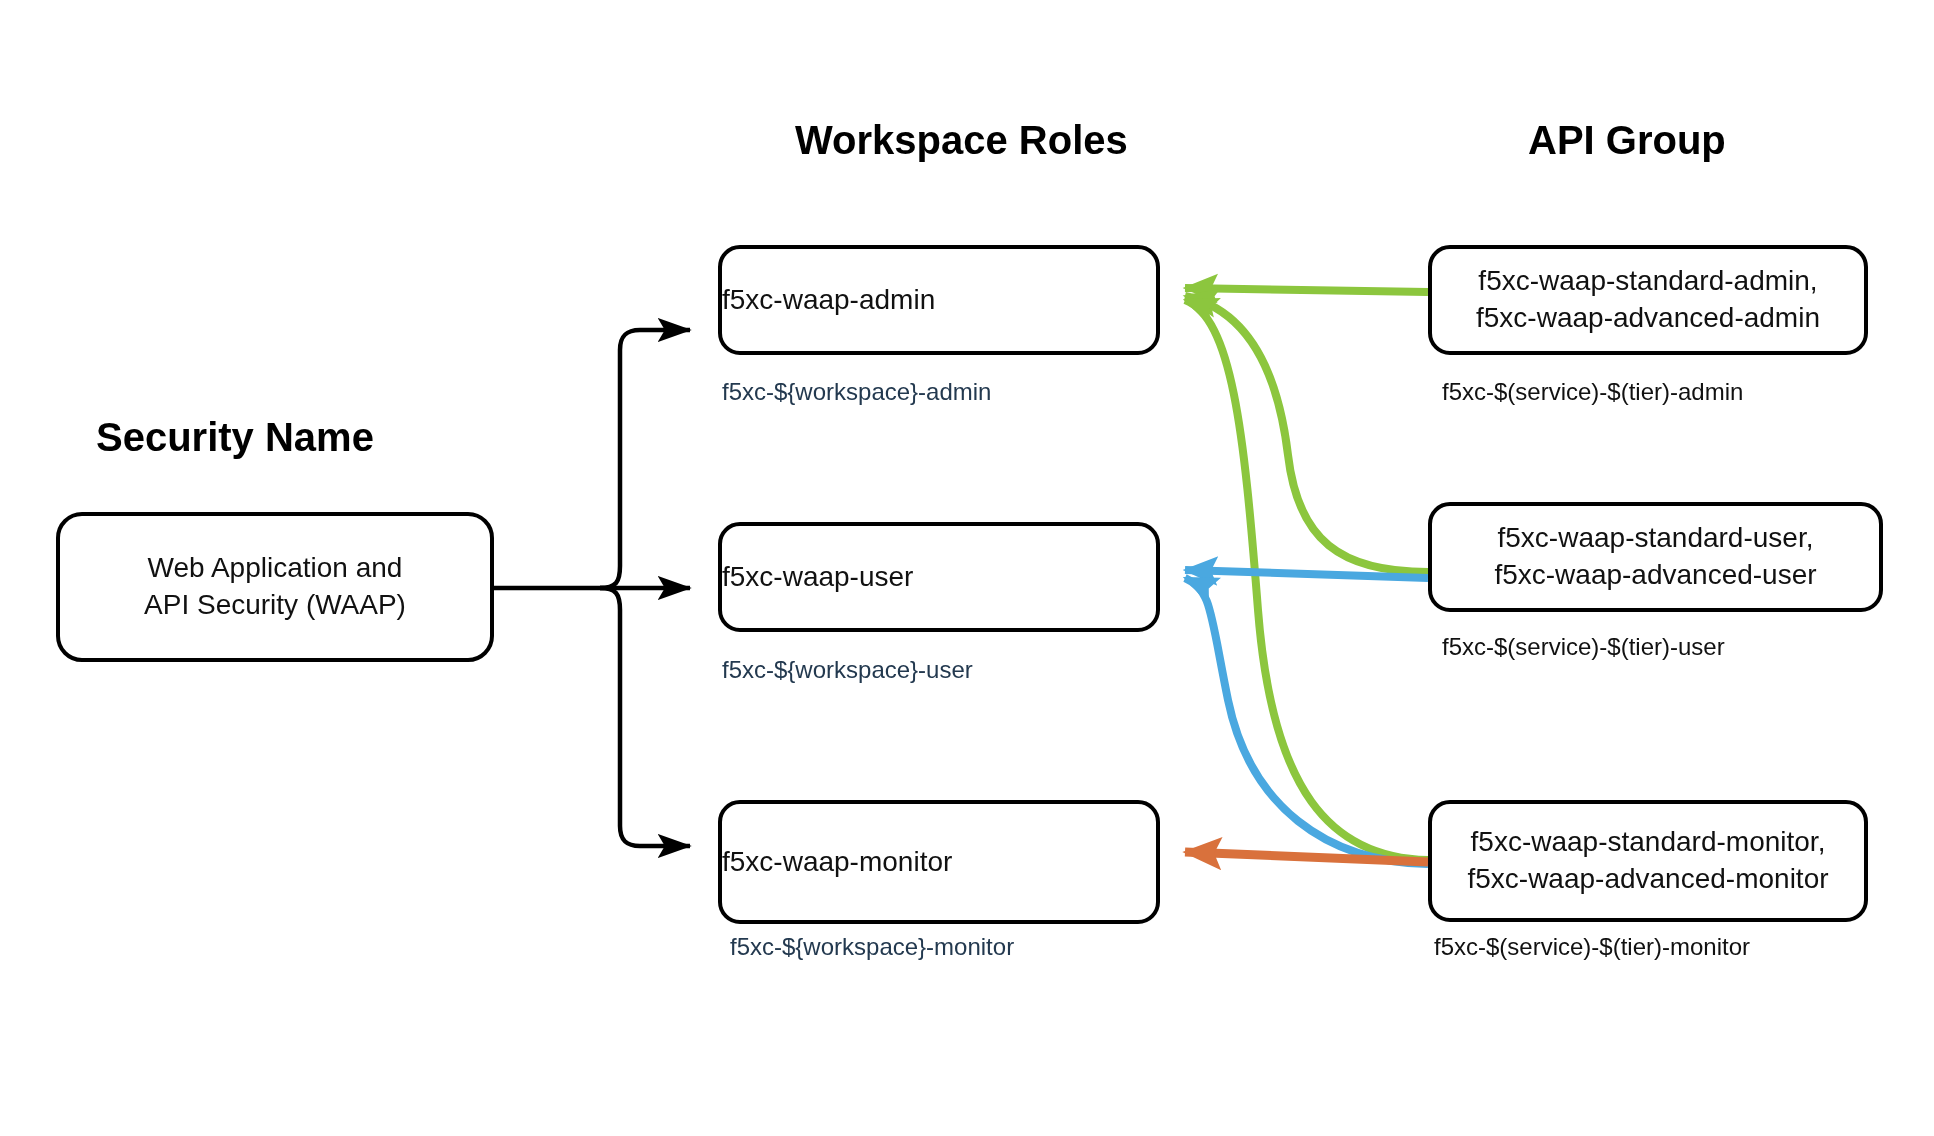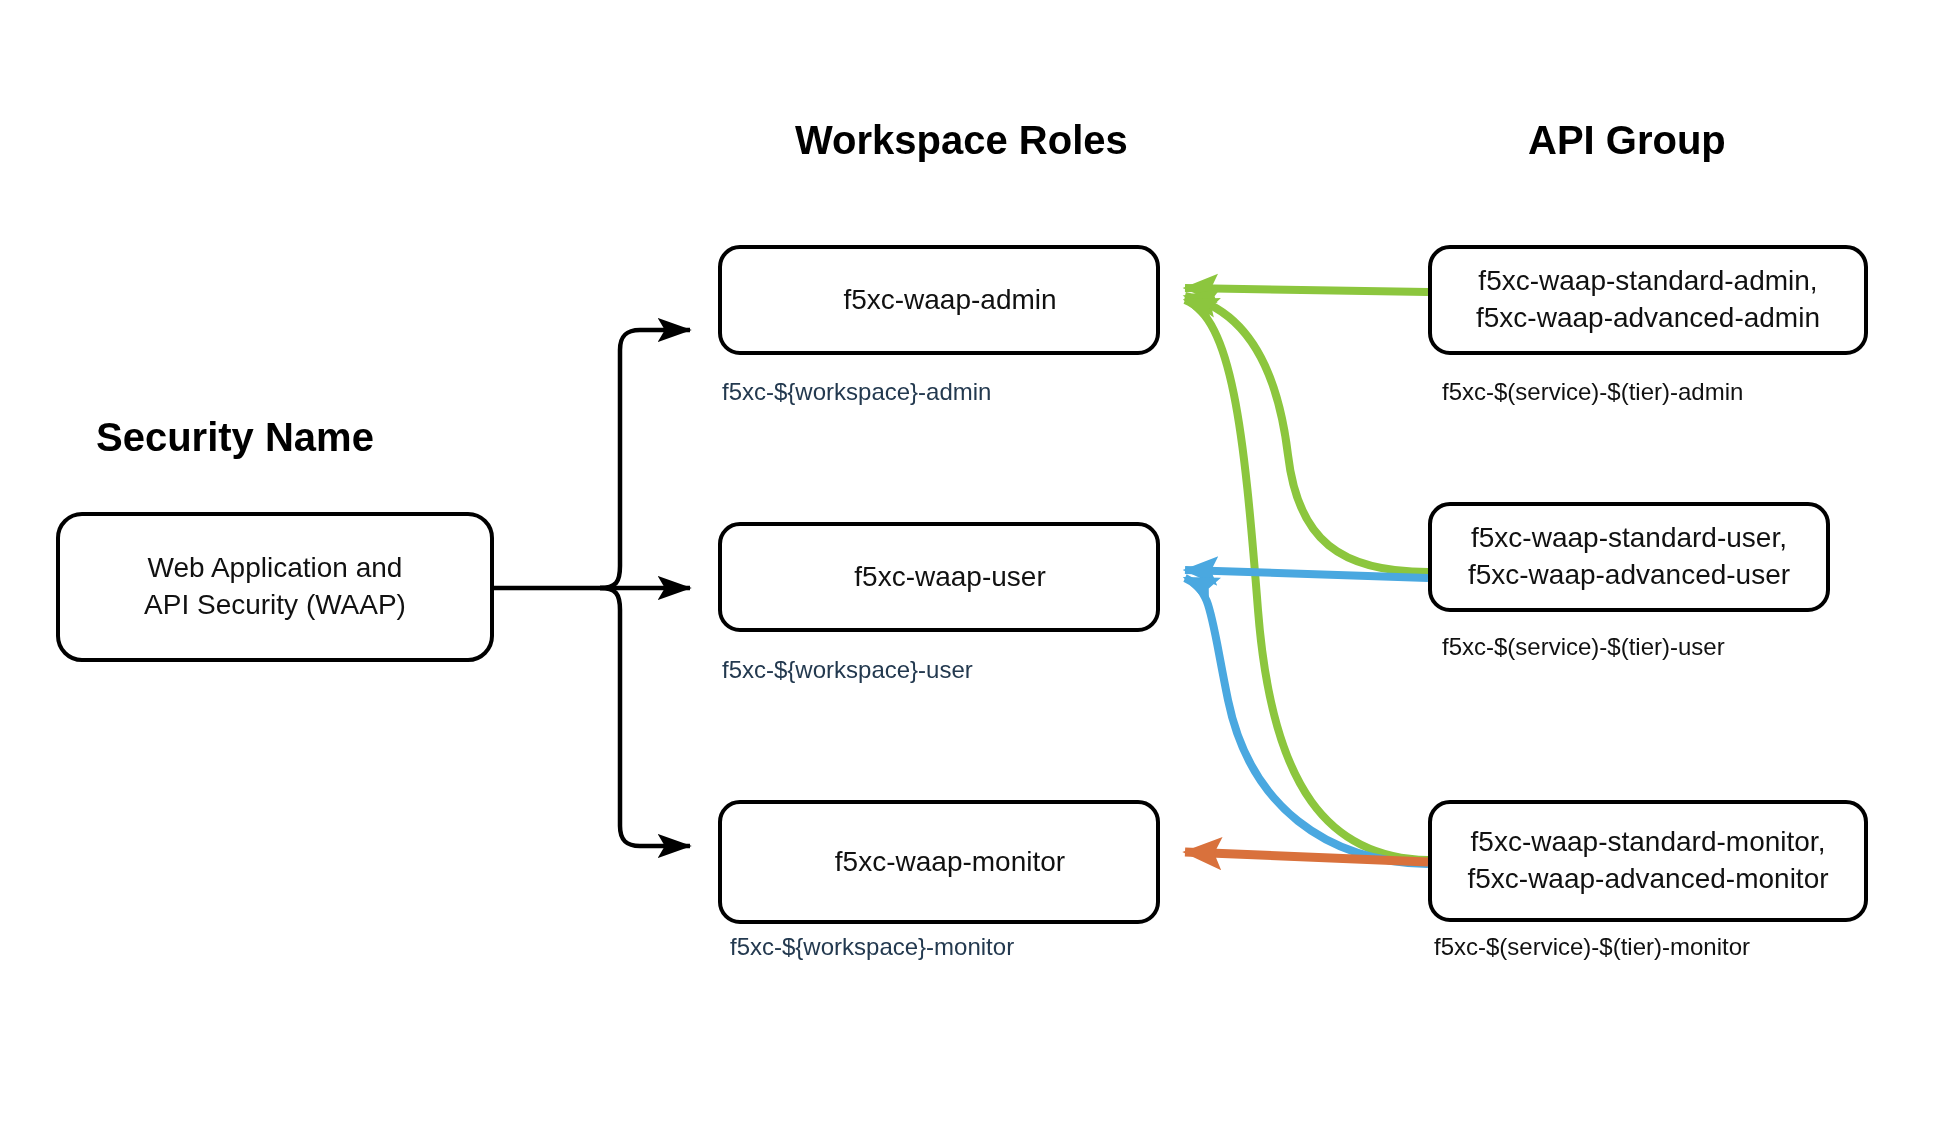--- a/index.html
+++ b/index.html
@@ -35,37 +35,37 @@
     box-sizing: border-box;
     border: 4px solid #000000;
     border-radius: 22px;
     background: #ffffff;
     display: flex;
     align-items: center;
     font-size: 28px;
     color: #111111;
     line-height: 1.32;
   }
-  .node.left-text  { justify-content: center; padding-left: 22px; }
+  .node.left-text  { justify-content: flex-start; }
   .node.center-text{ justify-content: center; text-align: center; padding: 0 14px; }
 
   
   #node-workspace {
     left: 56px; top: 512px; width: 438px; height: 150px;
     border-radius: 26px;
   }
 
   
   #node-role-admin   { left: 718px; top: 245px; width: 442px; height: 110px; }
   #node-role-user    { left: 718px; top: 522px; width: 442px; height: 110px; }
   #node-role-monitor { left: 718px; top: 800px; width: 442px; height: 124px; }
 
   
   #node-api-admin   { left: 1428px; top: 245px; width: 440px; height: 110px; }
-  #node-api-user    { left: 1428px; top: 502px; width: 402px; height: 110px; }
+  #node-api-user    { left: 1428px; top: 502px; width: 455px; height: 110px; }
   #node-api-monitor { left: 1428px; top: 800px; width: 440px; height: 122px; }
 
   
   .sublabel {
     position: absolute;
     font-size: 24px;
     white-space: nowrap;
   }
   .sublabel.blue { color: #23394f; }
   .sublabel.dark { color: #111111; }

